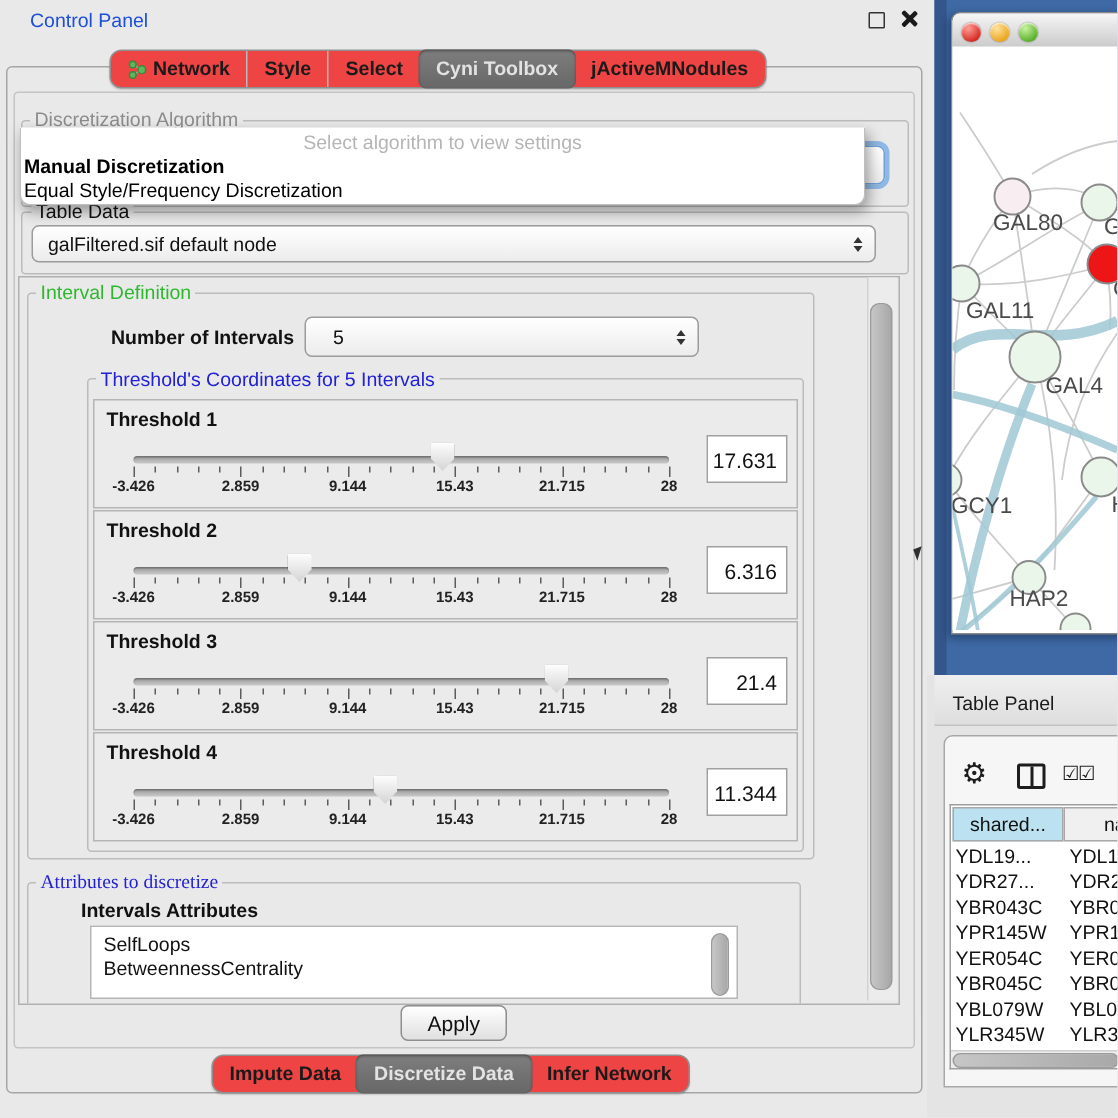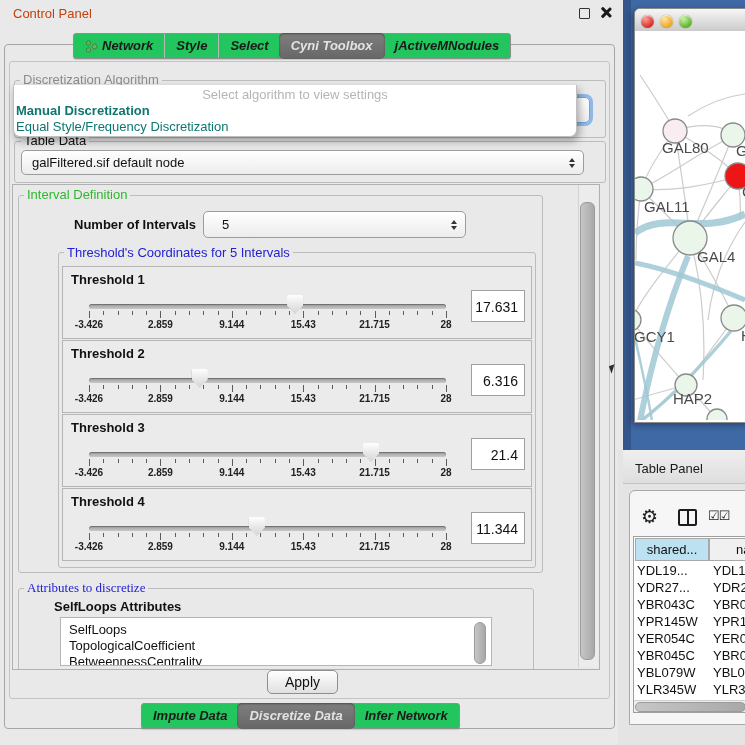--- a/index.html
+++ b/index.html
@@ -1,29 +1,29 @@
 <!DOCTYPE html>
 <html><head>
 <meta charset="utf-8">
 <style>
   html,body{margin:0;padding:0;background:#e9e9e9;}
   #root{position:relative;width:745px;height:745px;overflow:hidden;
         font-family:"Liberation Sans",sans-serif;background:#e9e9e9;color:#111;}
   .abs{position:absolute;}
   
-  .cp-title{left:13px;top:6px;font-size:13px;color:#c2410c;}
+  .cp-title{left:20px;top:6px;font-size:13px;color:#1d4ed8;}
   .float-box{left:579px;top:8px;width:9px;height:9px;border:1.5px solid #333;border-radius:1px;}
   .close-x{left:600px;top:6px;width:12px;height:12px;}
   .close-x::before,.close-x::after{content:"";position:absolute;left:5px;top:0;width:2.5px;height:13px;background:#1a1a1a;border-radius:1px;}
   .close-x::before{transform:rotate(45deg);} .close-x::after{transform:rotate(-45deg);}
   .panelbox{border:1px solid #a6a6a6;border-radius:4px;}
   .innerbox{border:1px solid #c4c4c4;border-radius:3px;}
   
-  .tabstrip{display:flex;background:#22c55e;border:1px solid #8f8f8f;border-radius:3px;height:24px;
-            box-shadow:0 1px 1px rgba(0,0,0,.15);z-index:5;font-style:italic;}
+  .tabstrip{display:flex;background:#ef4444;border:1px solid #8f8f8f;border-radius:8px;height:24px;
+            box-shadow:0 1px 1px rgba(0,0,0,.15);z-index:5;}
   .tab{display:flex;align-items:center;gap:4px;padding:0 11px;font-size:13px;font-weight:bold;
        color:#1a1a1a;line-height:24px;white-space:nowrap;}
   .tab + .tab{border-left:1px solid #b9b9b9;}
   .tab.sel{background:linear-gradient(#7e7e7e,#676767);color:#e3e3e3;border-radius:5px;
            border-left:none;margin:-1px;padding:1px 12px;box-shadow:inset 0 1px 2px rgba(0,0,0,.4);}
   .tab.sel + .tab{border-left:none;}
   
   .groupbox{border:1px solid #bcbcbc;border-radius:3px;}
   .grouplabel{background:#e9e9e9;padding:0 3px;font-size:13px;line-height:13px;white-space:nowrap;}
   .green{color:#2eb82e;} .blue{color:#2121d6;} .gray{color:#8c8c8c;}
@@ -32,21 +32,21 @@
          border:1px solid #9c9c9c;border-radius:5px;font-size:13px;}
   .combo .val{flex:1;padding-left:10px;overflow:hidden;white-space:nowrap;}
   .stepper{width:18px;display:flex;flex-direction:column;align-items:center;gap:2px;padding-right:2px;}
   .stepper i{width:0;height:0;border-left:3.5px solid transparent;border-right:3.5px solid transparent;}
   .stepper .up{border-bottom:4.5px solid #333;} .stepper .dn{border-top:4.5px solid #333;}
   .focusring{box-shadow:0 0 0 3px rgba(96,158,226,.65);border-color:#6fa3dc !important;}
   
   .popup{background:#fff;border:1px solid #bfbfbf;border-top:none;border-radius:0 0 7px 7px;
          box-shadow:2px 4px 9px rgba(0,0,0,.35);z-index:50;}
   .popup .hint{text-align:center;color:#b5b5b5;font-size:13px;padding-top:2px;height:16px;}
-  .popup .opt{font-size:13px;padding-left:2px;height:15.5px;line-height:15.5px;color:#0f766e;}
+  .popup .opt{font-size:13px;padding-left:2px;height:15.5px;line-height:15.5px;color:#000000;}
   .popup .opt.b{font-weight:bold;}
   
   .tpanel{position:absolute;left:62px;width:468px;height:71px;border:1px solid #b5b5b5;background:#ebebeb;}
   .tpanel .tlabel{position:absolute;left:8px;top:5px;font-size:13px;font-weight:bold;}
   .track{position:absolute;left:26px;top:37px;width:357px;height:5px;border-radius:3px;
          background:linear-gradient(#9a9a9a,#c9c9c9);box-shadow:inset 0 1px 1px rgba(0,0,0,.3);}
   .thumb{position:absolute;top:28px;width:16px;height:19px;
          background:linear-gradient(#fefefe,#d4d4d4);
          clip-path:polygon(6% 0,94% 0,100% 10%,100% 55%,50% 100%,0 55%,0 10%);
          filter:drop-shadow(0 0 1px rgba(0,0,0,.65));}
@@ -301,24 +301,23 @@
         <div class="ticklab" style="left:168.8px;">9.144</div>
         <div class="ticklab" style="left:240.2px;">15.43</div>
         <div class="ticklab" style="left:311.6px;">21.715</div>
         <div class="ticklab" style="left:383.0px;">28</div>
         <div class="valbox">11.344</div>
       </div>
     </div>
 
   <div class="abs groupbox" style="left:18px;top:588px;width:514px;height:90px;clip-path:inset(0 0 11px 0);"></div>
   <div class="abs grouplabel blue" style="left:24px;top:581px;font-family:Liberation Serif, serif;">Attributes to discretize</div>
-  <div class="abs" style="left:54px;top:599px;font-size:13px;font-weight:bold;">SelfLoops Attributes</div>
+  <div class="abs" style="left:54px;top:599px;font-size:13px;font-weight:bold;">Intervals Attributes</div>
   <div class="abs listbox" id="attrList" style="left:60px;top:617px;width:432px;height:49px;padding-top:4px;box-sizing:border-box;">
       <div class="listitem">SelfLoops</div>
-      <div class="listitem">TopologicalCoefficient</div>
       <div class="listitem">BetweennessCentrality</div>
     </div>
   <div class="abs scrollthumb" style="left:474px;top:622px;width:10px;height:40px;"></div>
 
   <div class="abs button" style="left:267px;top:670px;width:69px;height:22px;line-height:22px;">Apply</div>
 
   <div class="abs tabstrip" id="bottomTabs" style="left:141px;top:703px;">
       <div class="tab">
         <span>Impute Data</span>
       </div>

